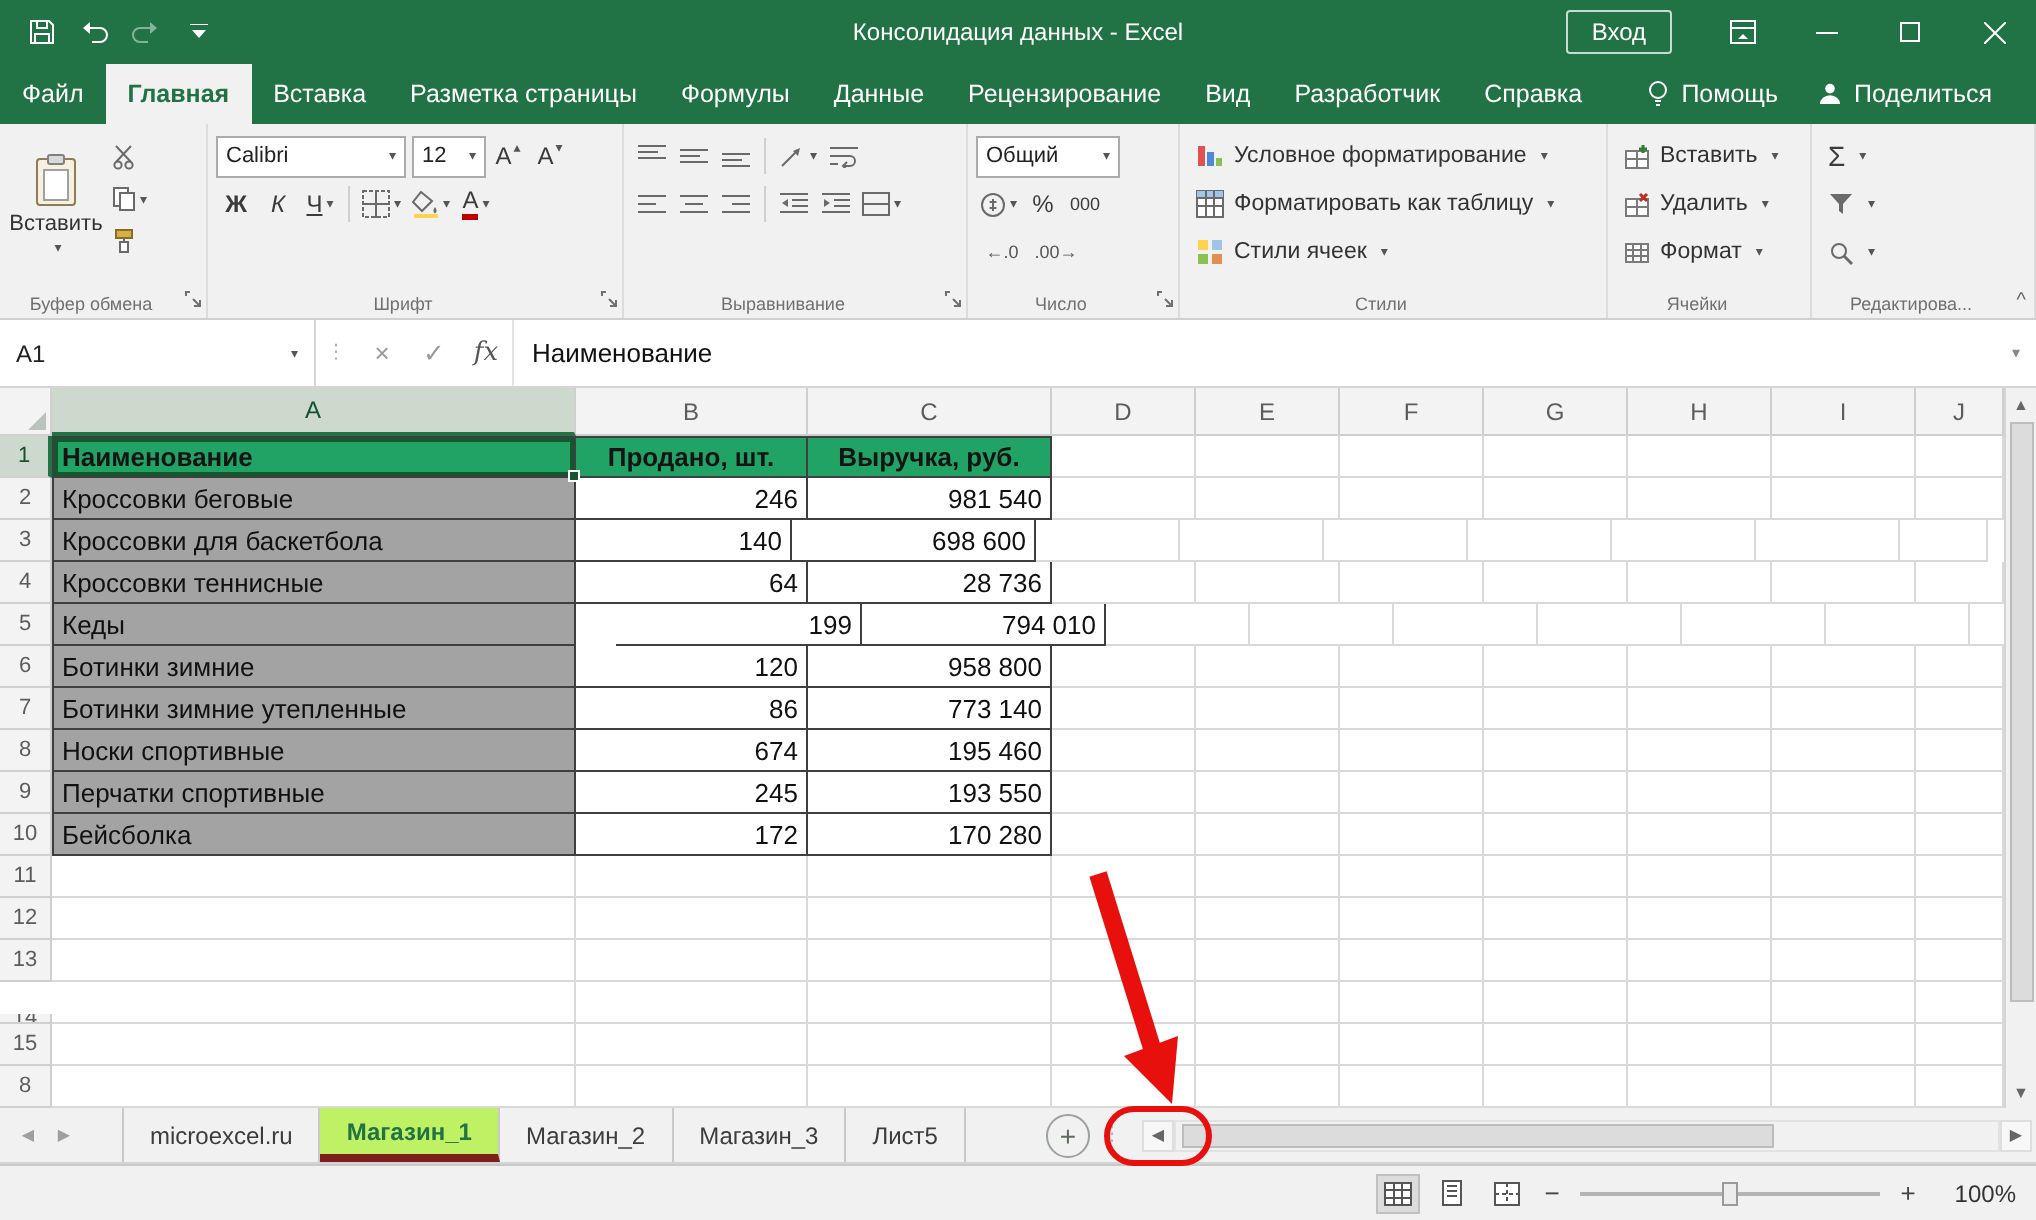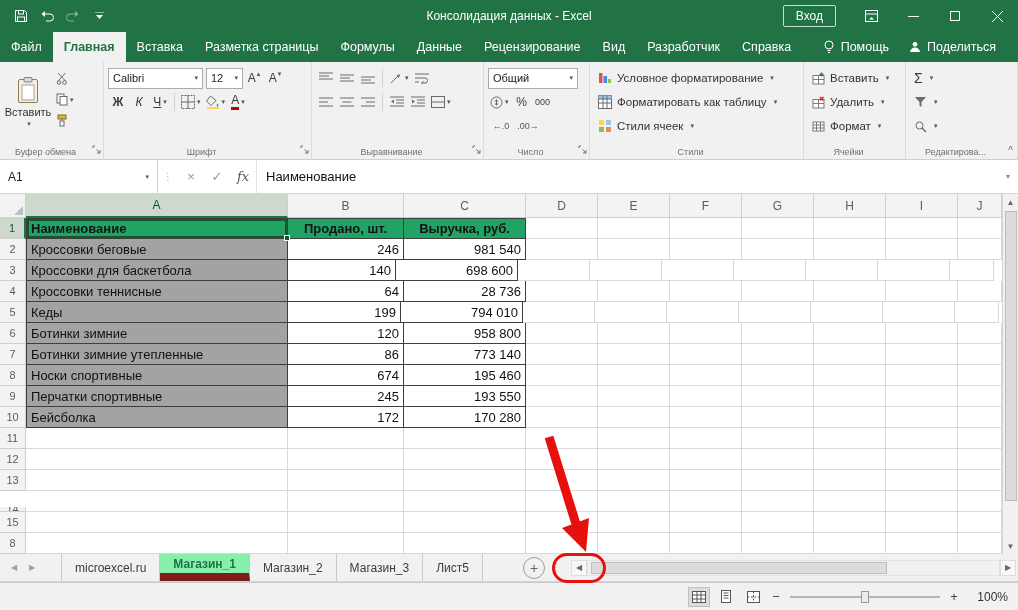--- a/index.html
+++ b/index.html
@@ -32,21 +32,21 @@
 .grp-label{position:absolute;bottom:2px;left:0;right:12px;text-align:center;font-size:9px;color:#707070;white-space:nowrap;overflow:hidden}
 .launcher{position:absolute;right:2px;bottom:2px}
 .grp-content{display:flex}
 .grp-content.col{flex-direction:column}
 .frow{display:flex;align-items:center;height:24px;gap:1px}
 .sbtn{min-width:20px;height:21px;display:inline-flex;align-items:center;justify-content:center;color:#3b3b3b;font-size:12px;padding:0 2px}
 .sbtn.b{font-weight:bold}.sbtn.i{font-style:italic}.sbtn.u span:first-child{text-decoration:underline}
 .caret{font-size:7px;color:#555;margin-left:2px}
 .tinytri{font-size:7px;color:#555;margin-left:1px;align-self:flex-start;margin-top:2px}
 .combo{background:#fff;border:1px solid #ababab;height:21px;display:inline-flex;align-items:center;justify-content:space-between;font-size:11px;padding:0 4px;color:#222}
-.name-combo{width:95px}.size-combo{width:37px;margin-left:2px}.num-combo{width:90px}
+.name-combo{width:95px}.size-combo{width:37px;margin-left:2px}.num-combo{width:72px}
 .vsep{width:1px;height:18px;background:#d0d0d0;margin:0 3px;flex:none}
 .paste-btn{width:48px;height:72px;display:flex;flex-direction:column;align-items:center;justify-content:center;gap:2px}
 .pb-label{font-size:11px;color:#333}
 .clip-mini{display:flex;flex-direction:column;gap:4px;padding:4px 0 0 4px}
 .mini-btn{display:flex;align-items:center;height:17px}
 .ga{font-size:12px;color:#3b3b3b}
 .fc{border-bottom:3px solid #c00000;line-height:1.1;font-size:12px;color:#3b3b3b}
 .zeros{font-size:9px;letter-spacing:0}
 .decbtn{font-size:9px;color:#555;min-width:26px}
 .style-row,.cell-row,.erow{display:flex;align-items:center;gap:5px;height:24px;font-size:11.5px;color:#333;padding:0 4px;white-space:nowrap}
@@ -90,21 +90,21 @@
 .vs-thumb{width:12px;height:290px;background:#dcdcdc;border:1px solid #bdbdbd;margin-top:1px}
 .vs-down{margin-top:auto}
 
 
 .sheetbar{height:28px;background:#f1f1f1;border-bottom:1px solid #d4d4d4;display:flex;align-items:stretch;font-size:12px;position:relative}
 .nav{width:18px;display:flex;align-items:center;justify-content:center;color:#9f9f9f;font-size:8px}
 .nav.first{margin-left:5px}
 .sheet-tabs{display:flex;margin-left:20px}
 .stab{padding:0 13px;display:flex;align-items:center;border-right:1px solid #c9c9c9;color:#3c3c3c;white-space:nowrap;cursor:default}
 .stab:first-child{border-left:1px solid #c9c9c9}
-.stab.active{background:#86efac;color:#217346;font-weight:bold;border-bottom:8px solid #7f1d1d}
+.stab.active{background:#bef264;color:#217346;font-weight:bold;border-bottom:4px solid #7f1d1d}
 .addsheet{width:22px;height:22px;margin:3px 0 0 40px;border-radius:50%;border:1px solid #9aa29a;display:flex;align-items:center;justify-content:center;color:#5f6a5f;font-size:14px;flex:none}
 .sheet-splitter{display:flex;align-items:center;color:#b3b3b3;padding:0 6px;font-size:10px}
 .hscroll{display:flex;align-items:center;flex:1;padding-right:2px;margin-left:4px}
 .hs-btn{width:16px;height:16px;color:#666;font-size:8px;display:flex;align-items:center;justify-content:center;border:1px solid #dedede;background:#f7f7f7;flex:none}
 .hs-track{flex:1;height:16px;background:#f1f1f1;border:1px solid #e2e2e2;position:relative}
 .hs-thumb{position:absolute;left:3px;top:1px;bottom:1px;width:72%;background:#dcdcdc;border:1px solid #bdbdbd}
 
 
 .statusbar{height:28px;background:#f1f1f1;border-top:1px solid #c9c9c9;display:flex;align-items:center}
 .sb-right{margin-left:auto;display:flex;align-items:center;gap:5px;padding-right:10px}
@@ -626,21 +626,21 @@
           <div class="gcell cell" style="width: 72px;"></div>
           <div class="gcell cell" style="width: 72px;"></div>
           <div class="gcell cell" style="width: 72px;"></div>
           <div class="gcell cell" style="width: 72px;"></div>
           <div class="gcell cell" style="width: 72px;"></div>
           <div class="gcell cell" style="width: 44px;"></div>
         </div>
         <div class="grow">
           <div class="gcell rh" style="width: 26px;">5</div>
           <div class="gcell cell tb c-yellow tbl" style="width: 262px;">Кеды</div>
-          <div class="gcell cell tb c-num" style="width: 113px;">199</div>
+          <div class="gcell cell tb c-num" style="width: 123px; margin-left: 20px;">199</div>
           <div class="gcell cell tb c-num" style="width: 122px;">794 010</div>
           <div class="gcell cell" style="width: 72px;"></div>
           <div class="gcell cell" style="width: 72px;"></div>
           <div class="gcell cell" style="width: 72px;"></div>
           <div class="gcell cell" style="width: 72px;"></div>
           <div class="gcell cell" style="width: 72px;"></div>
           <div class="gcell cell" style="width: 72px;"></div>
           <div class="gcell cell" style="width: 44px;"></div>
         </div>
         <div class="grow">

